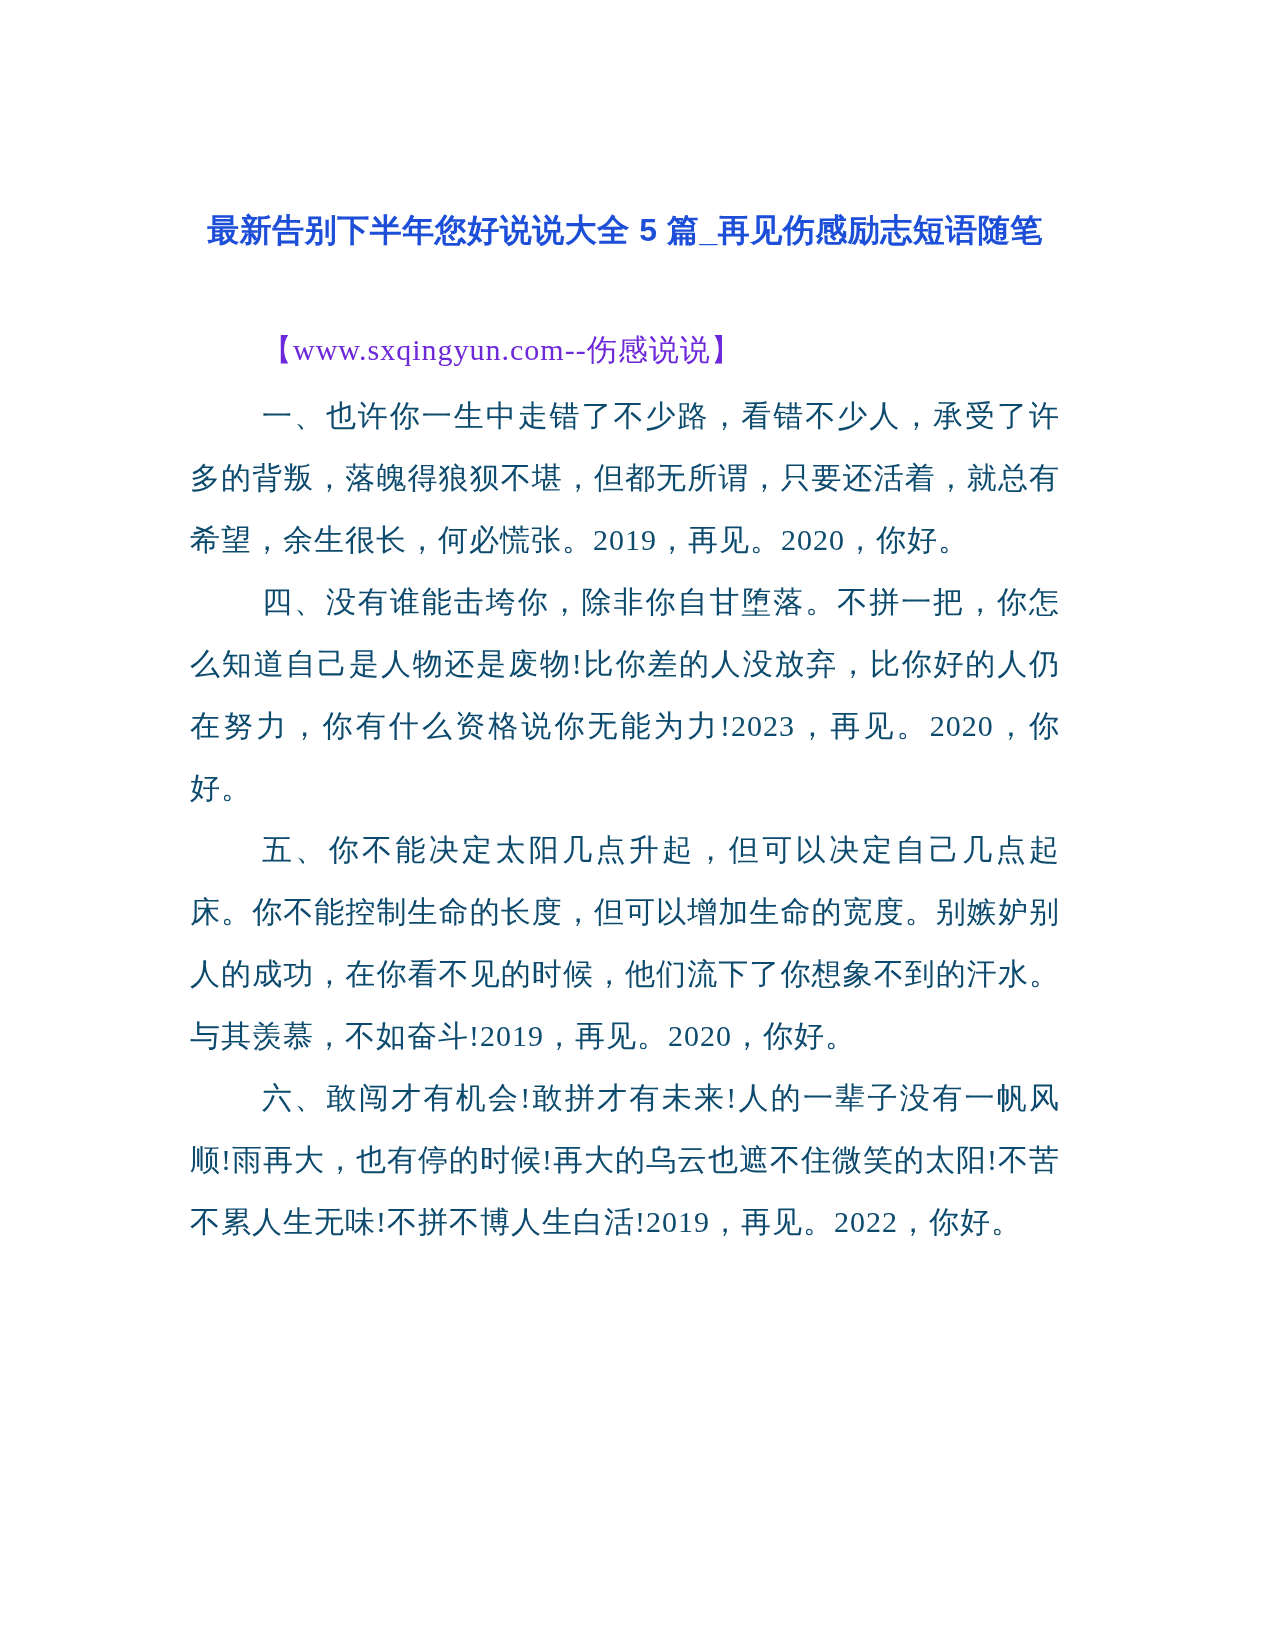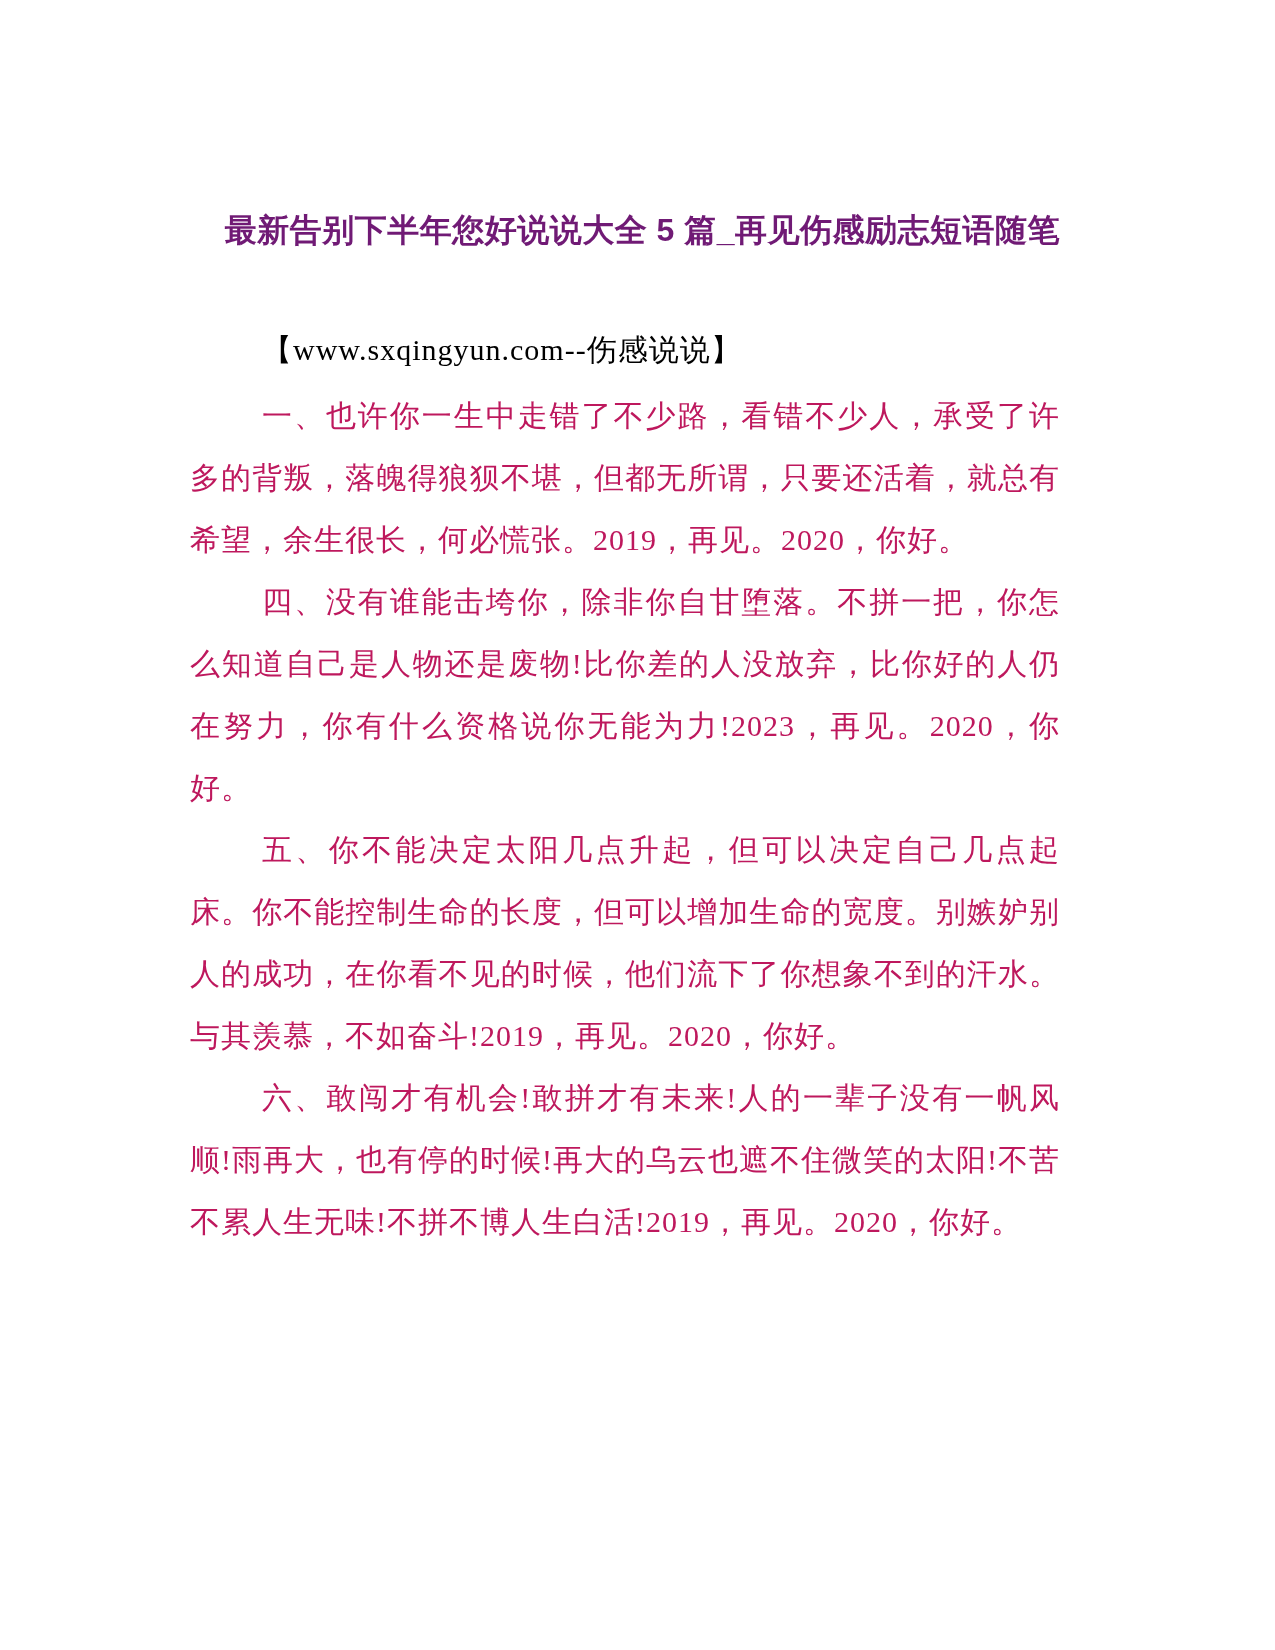--- a/index.html
+++ b/index.html
@@ -17,54 +17,54 @@
     overflow: hidden;
     font-family: "Liberation Serif", serif;
     color: #1c1c1c;
   }
   .title {
     margin: 0;
     font-family: "Liberation Sans", sans-serif;
     font-weight: bold;
     font-size: 32px;
     line-height: 62px;
-    text-align: right;
+    text-align: center;
     letter-spacing: 0.5px;
-    color: #701a75;
+    color: #1d4ed8;
     white-space: nowrap;
   }
   .source {
     margin: 58px 0 0 0;
     font-size: 30px;
     line-height: 62px;
     letter-spacing: 1px;
     text-indent: 2.4em;
-    color: #000000;
+    color: #6d28d9;
   }
   .content {
     margin-top: 4px;
   }
   .content p.para {
     margin: 0;
     font-size: 30px;
     line-height: 62px;
     letter-spacing: 1px;
     text-indent: 2.4em;
     text-align: justify;
     text-justify: inter-character;
-    color: #be185d;
+    color: #0c4a6e;
   }
 </style>
 </head>
 <body>
 
 <div class="page">
   <h1 class="title">最新告别下半年您好说说大全 5 篇_再见伤感励志短语随笔</h1>
 
   <p class="source">【www.sxqingyun.com--伤感说说】</p>
 
   <div class="content">
       <p class="para">一、也许你一生中走错了不少路，看错不少人，承受了许多的背叛，落魄得狼狈不堪，但都无所谓，只要还活着，就总有希望，余生很长，何必慌张。2019，再见。2020，你好。</p>
       <p class="para">四、没有谁能击垮你，除非你自甘堕落。不拼一把，你怎么知道自己是人物还是废物!比你差的人没放弃，比你好的人仍在努力，你有什么资格说你无能为力!2023，再见。2020，你好。</p>
       <p class="para">五、你不能决定太阳几点升起，但可以决定自己几点起床。你不能控制生命的长度，但可以增加生命的宽度。别嫉妒别人的成功，在你看不见的时候，他们流下了你想象不到的汗水。与其羡慕，不如奋斗!2019，再见。2020，你好。</p>
-      <p class="para">六、敢闯才有机会!敢拼才有未来!人的一辈子没有一帆风顺!雨再大，也有停的时候!再大的乌云也遮不住微笑的太阳!不苦不累人生无味!不拼不博人生白活!2019，再见。2020，你好。</p>
+      <p class="para">六、敢闯才有机会!敢拼才有未来!人的一辈子没有一帆风顺!雨再大，也有停的时候!再大的乌云也遮不住微笑的太阳!不苦不累人生无味!不拼不博人生白活!2019，再见。2022，你好。</p>
     </div>
 </div>
 
 </body></html>

